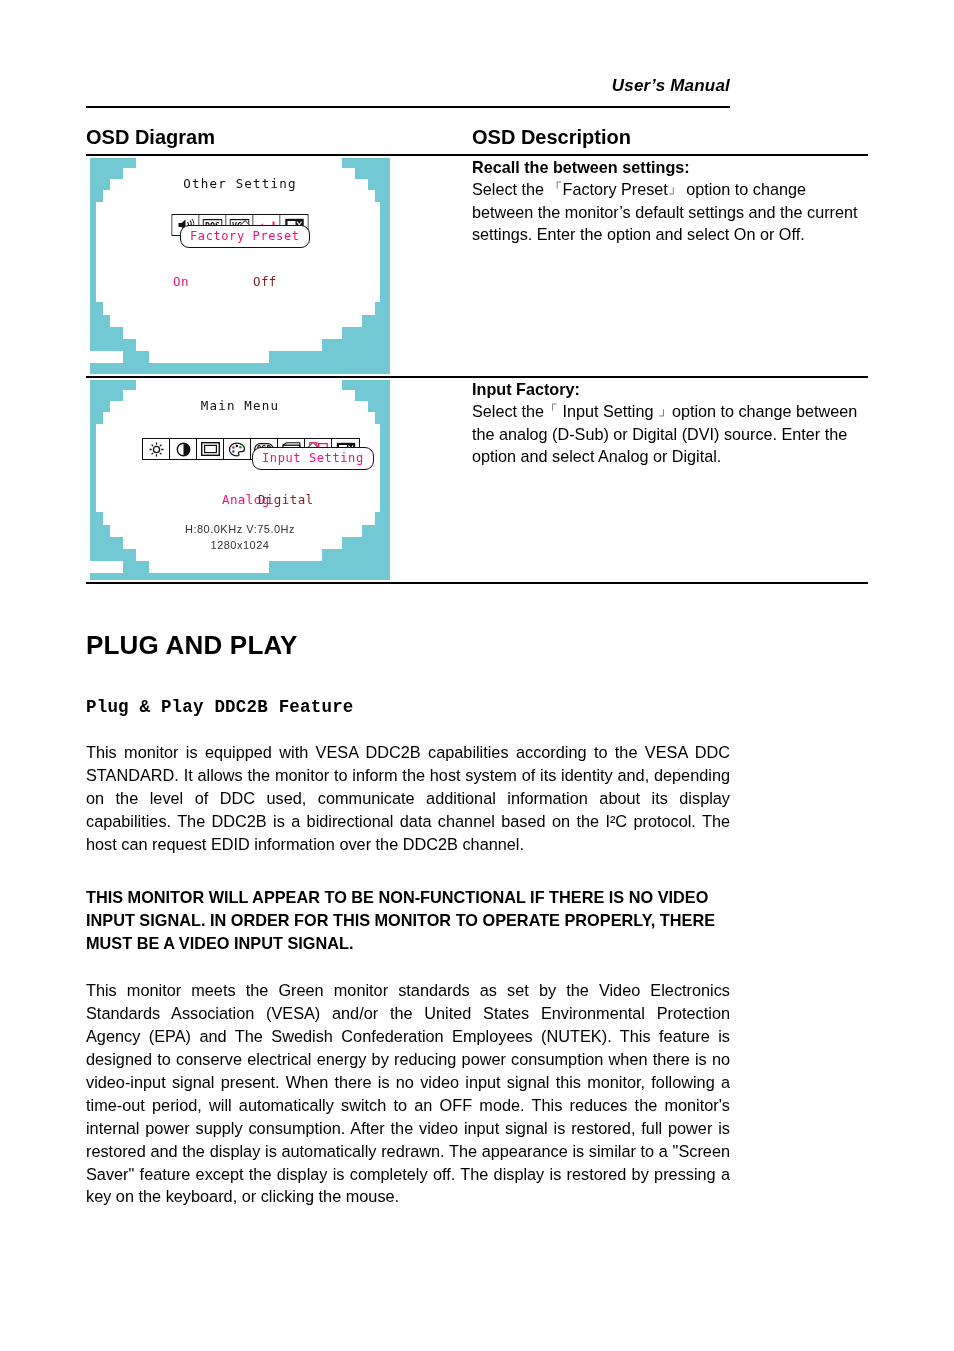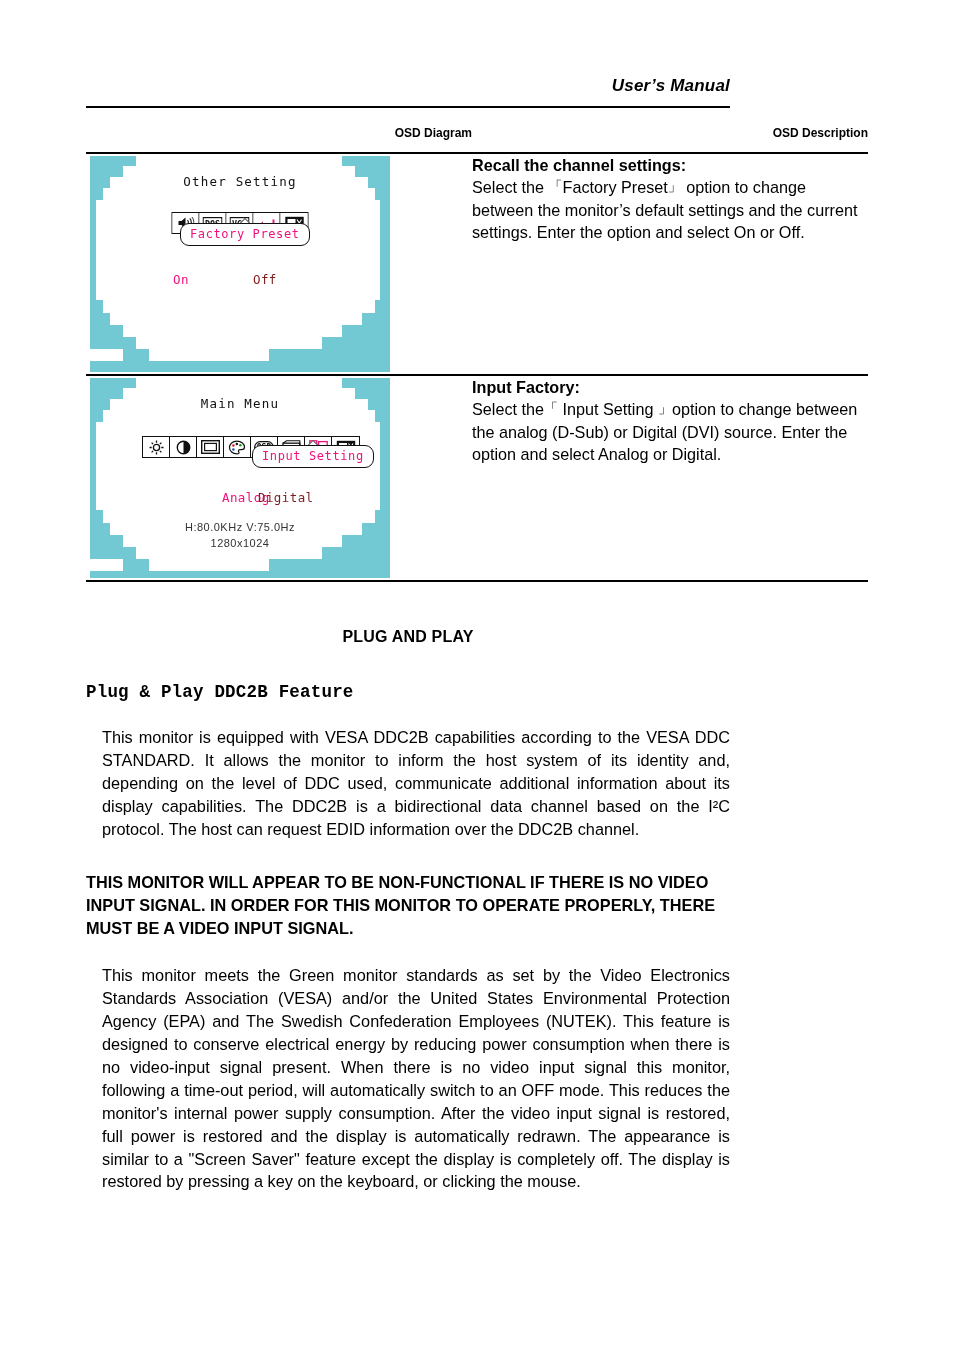--- a/index.html
+++ b/index.html
@@ -40,24 +40,24 @@
   }
   .osd-table td,.osd-table th{
     padding:0;
     vertical-align:top;
   }
   .col-diagram{width:386px;}
   .col-desc{width:396px;}
 
   .th-row th{
     border-bottom:2px solid #000;
-    font-size:12px;
+    font-size:20px;
     font-weight:bold;
-    text-align:right;
-    padding:2px 0 12px 0;
+    text-align:left;
+    padding:2px 0 5px 0;
   }
   .row-sep td{border-bottom:2px solid #000;}
   .row-last td{border-bottom:2.5px solid #000;}
 
   .desc-cell{
     padding:7px 0 10px 14px;
     font-size:16.2px;
     line-height:1.38;
   }
   .desc-title{font-weight:bold;}
@@ -166,38 +166,37 @@
     font-family:Liberation Sans, sans-serif;
     font-size:11px;
     color:#333;
     letter-spacing:.5px;
     line-height:1.45;
     text-align:center;
   }
 
   
   h2.sec{
-    font-size:16px;
+    font-size:26px;
     font-weight:bold;
     margin:46px 0 0 0;
     letter-spacing:.2px;
-    text-align:center;
   }
   h3.sub{
     font-size:17.5px;
     font-weight:bold;
     margin:36px 0 0 0;
     letter-spacing:.2px;
     font-family:Liberation Mono, monospace;
   }
   p.body{
     font-size:16.3px;
     line-height:1.41;
     text-align:justify;
-    margin:24px 0 0 16px;
+    margin:24px 0 0 0;
   }
   p.warn{
     font-size:16.3px;
     line-height:1.41;
     font-weight:bold;
     text-align:left;
     margin:30px 0 0 0;
   }
   .pagenum{
     position:absolute;
@@ -288,21 +287,21 @@
 
             <div class="opts" style="top:116px;height:18px;">
               <span class="opt-on" style="left:83px;">On</span>
               <span class="opt-off" style="left:163px;">Off</span>
             </div>
           </div>
         </div>
       </td>
 
       <td class="desc-cell">
-        <div class="desc-title">Recall the channel settings:</div>
+        <div class="desc-title">Recall the between settings:</div>
         <div><span>Select the  </span><span class="bracket">「</span><span>Factory Preset</span><span class="bracket">」</span><span> option to change between the monitor’s default settings and the current settings. Enter the option and select On or Off.</span></div>
       </td>
     </tr>
 
     <tr class="row-last">
       <td>
         <div class="osd-pic second">
           <div class="plate" style="left:46px;  top:0;    width:206px; height:10px;"></div>
           <div class="plate" style="left:33px;  top:10px; width:232px; height:11px;"></div>
           <div class="plate" style="left:20px;  top:21px; width:258px; height:11px;"></div>

